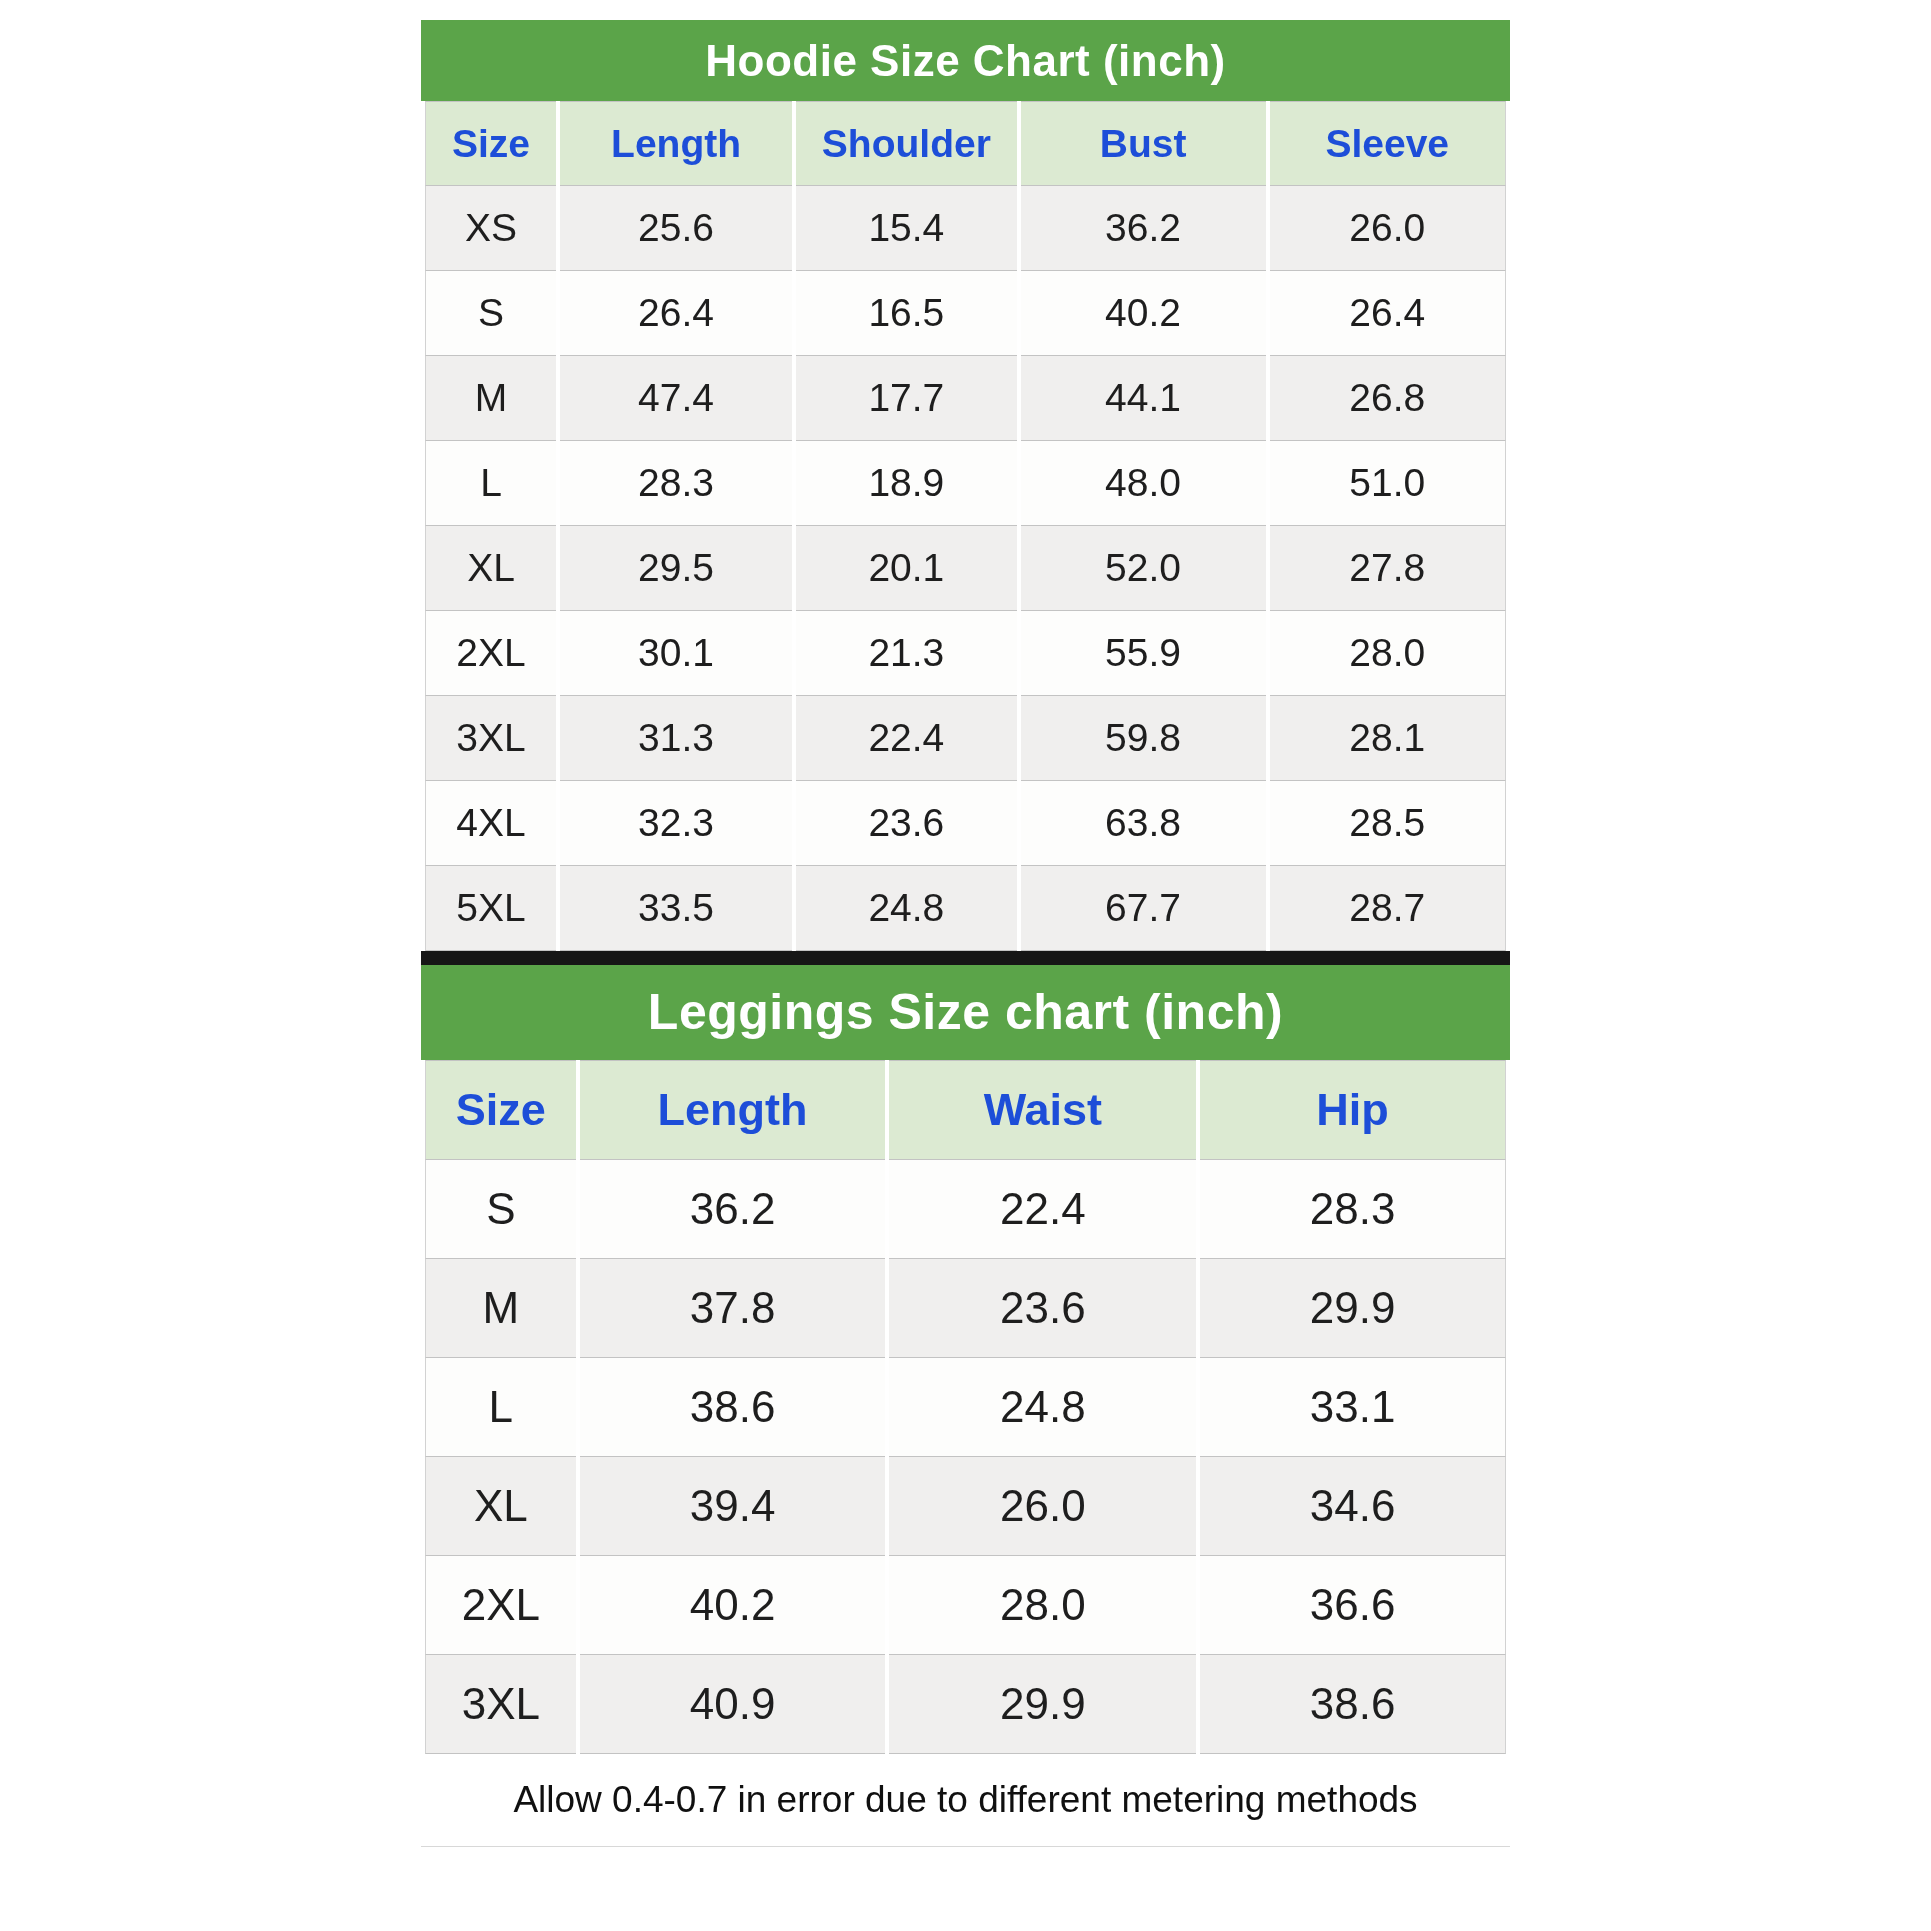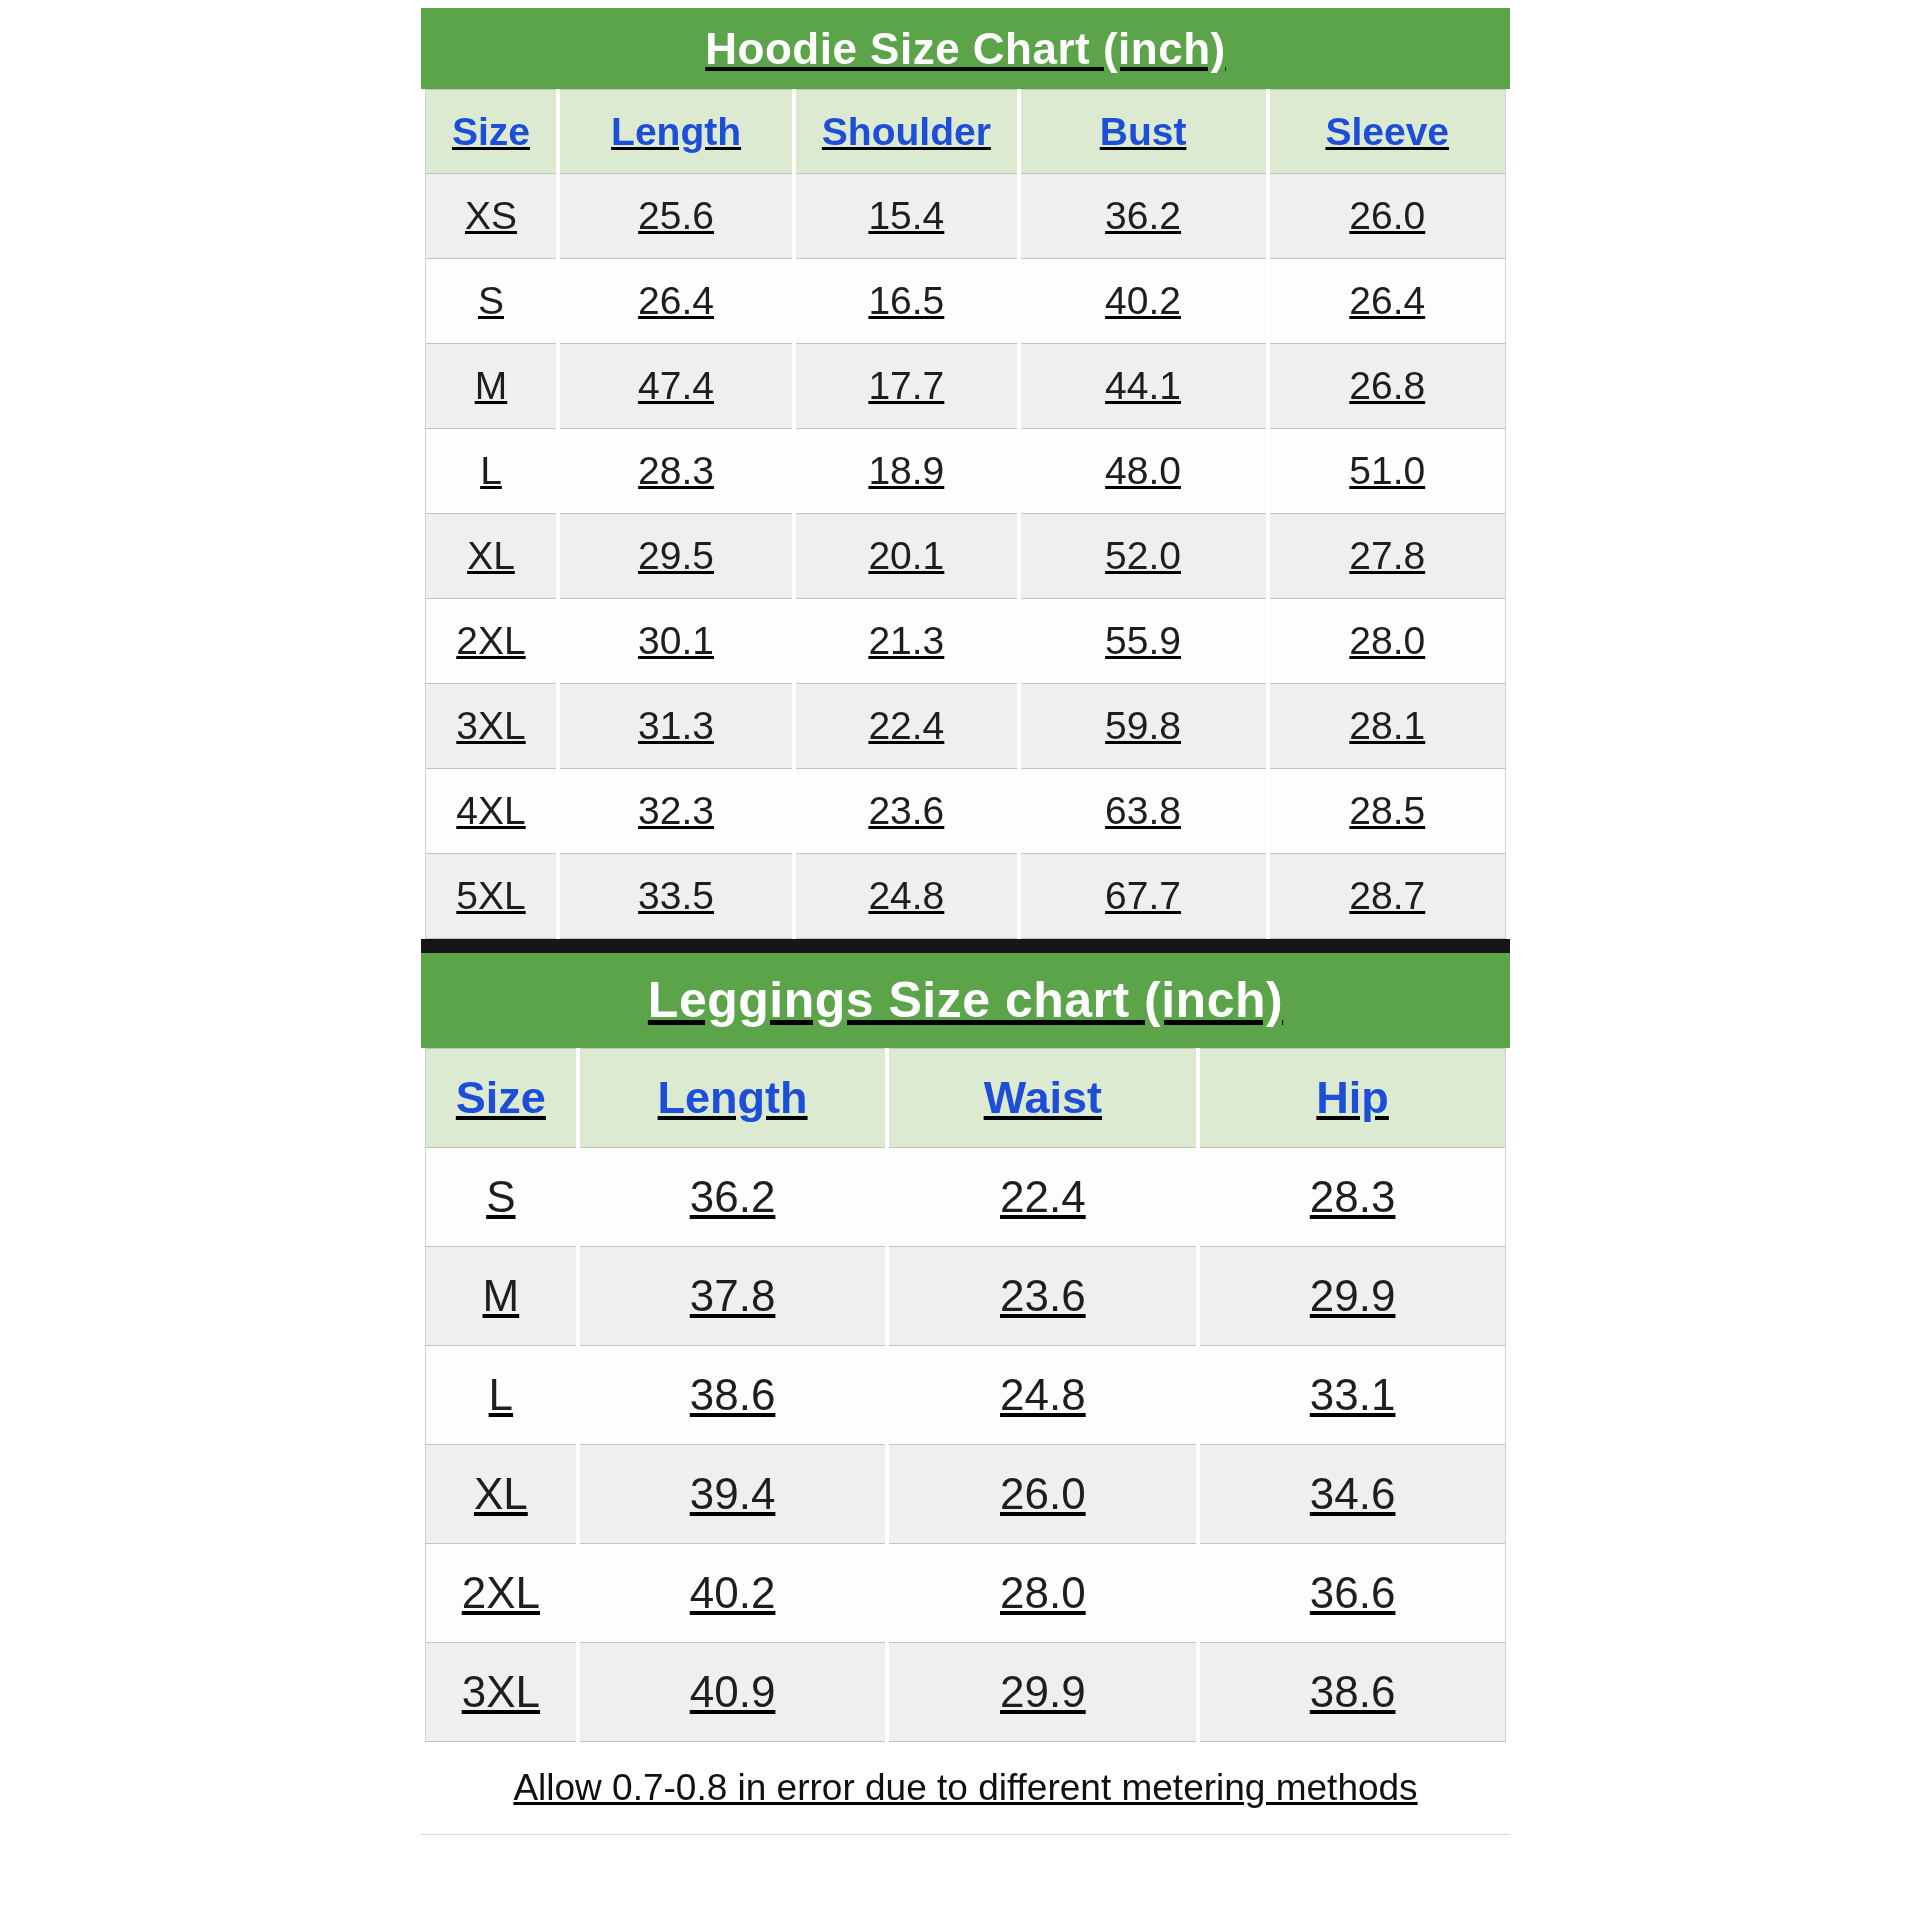--- a/index.html
+++ b/index.html
@@ -9,22 +9,21 @@
     width: 1931px;
     height: 1931px;
     overflow: hidden;
     font-family: "Liberation Sans", sans-serif;
   }
   * { box-sizing: border-box; }
 
   .sheet {
     width: 1089px;
     margin: 0 auto;
-    padding-top: 8px;
-    text-decoration: underline;
+    padding-top: 20px;
   }
 
   .title-bar {
     background: var(--header_green, #5ba449);
     color: var(--title_text, #ffffff);
     font-weight: bold;
     text-align: center;
     display: flex;
     align-items: center;
     justify-content: center;
@@ -238,16 +237,16 @@
           <tr class="shade-gray">
             <td>3XL</td>
             <td>40.9</td>
             <td>29.9</td>
             <td>38.6</td>
           </tr>
         </tbody>
       </table>
   </section>
 
-  <div class="footer-note">Allow 0.7-0.8 in error due to different metering methods</div>
+  <div class="footer-note">Allow 0.4-0.7 in error due to different metering methods</div>
 
 </div>
 
 
 </body></html>

